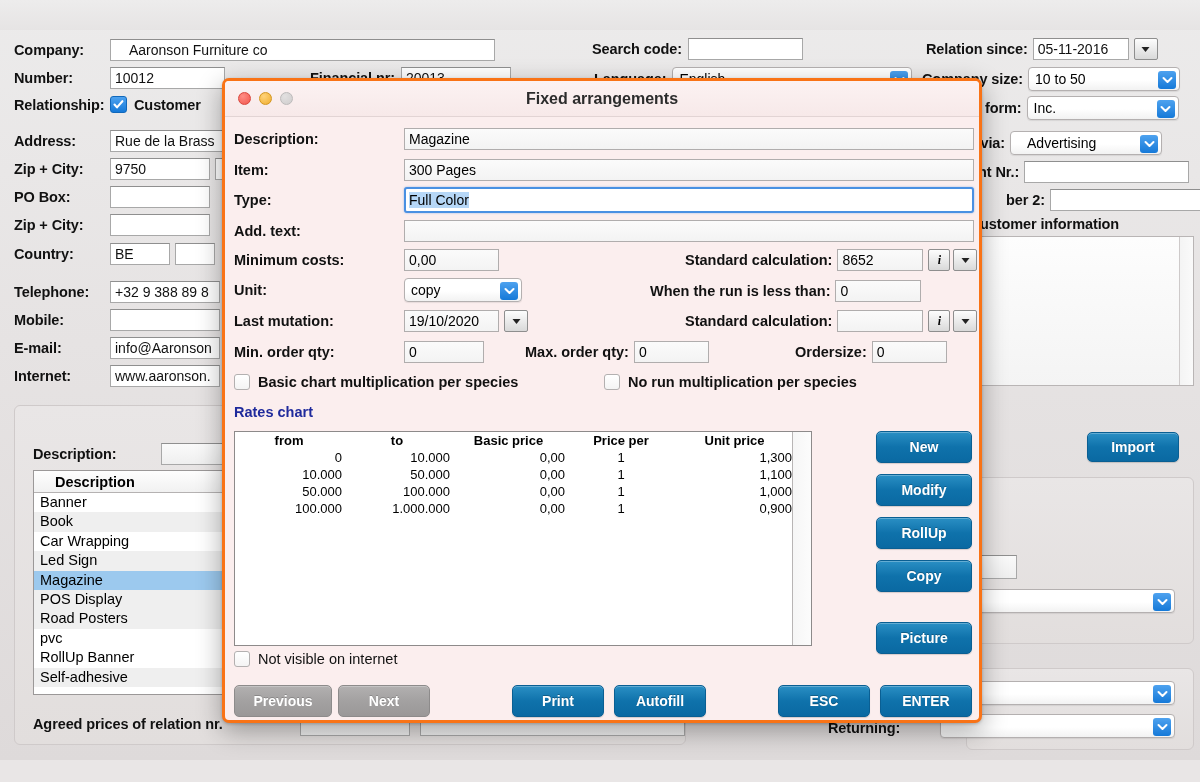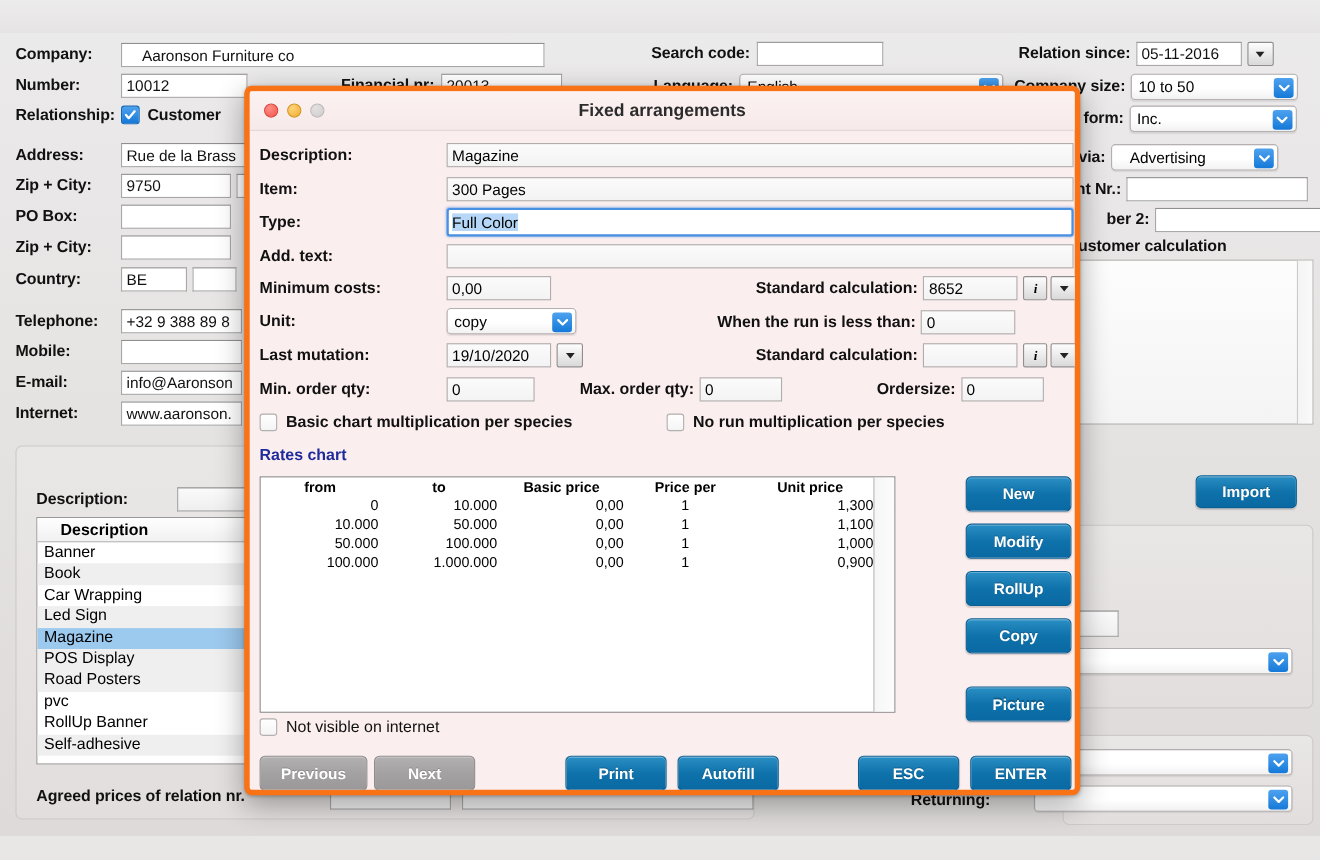--- a/index.html
+++ b/index.html
@@ -121,21 +121,21 @@
     text-shadow: 0 -1px 0 rgba(0,0,0,.18);
     box-shadow: inset 0 1px 0 rgba(255,255,255,.25);
     cursor: pointer;
   }
 
   
   #dialog {
     position: absolute; left: 222px; top: 78px;
     width: 760px; height: 645px;
     background: #fbeeee;
-    border: 5px solid #f97316;
+    border: 3px solid #f97316;
     border-radius: 7px;
     box-shadow: 0 8px 26px rgba(0,0,0,.33), 0 1px 3px rgba(0,0,0,.2);
     overflow: hidden;
   }
   #titlebar {
     position: relative;
     height: 36px;
     background: linear-gradient(180deg,#fcf2f2,#f7e9e9);
     border-bottom: 1px solid #e2d4d4;
     display: flex; align-items: center;
@@ -328,21 +328,21 @@
   <div class="row" style="left:978px; top:161px;">
     <span class="lbl">nt Nr.:</span>
     <span class="fld" style="width:165px;margin-left:5px;"></span>
   </div>
 
   <div class="row" style="left:978px; top:189px;margin-left:28px;">
     <span class="lbl">ber 2:</span>
     <span class="fld" style="width:165px;margin-left:5px;"></span>
   </div>
 
-  <div style="position:absolute;left:980px;top:216px;" class="lbl">ustomer calculation</div>
+  <div style="position:absolute;left:980px;top:216px;" class="lbl">ustomer information</div>
 
   <div class="whitepanel" style="left:966px; top:236px; width:228px; height:150px;">
     <div style="position:absolute;right:0;top:0;width:14px;height:100%;background:linear-gradient(90deg,#f4f4f4,#fafafa);border-left:1px solid #cecaca;"></div>
   </div>
 
   <div class="groupbox" style="left:14px; top:405px; width:672px; height:340px;"></div>
 
   <div class="row" style="left:33px; top:443px;">
     <span class="lbl">Description:</span>
     <span class="fld grey" style="width:120px;margin-left:45px;"></span>

